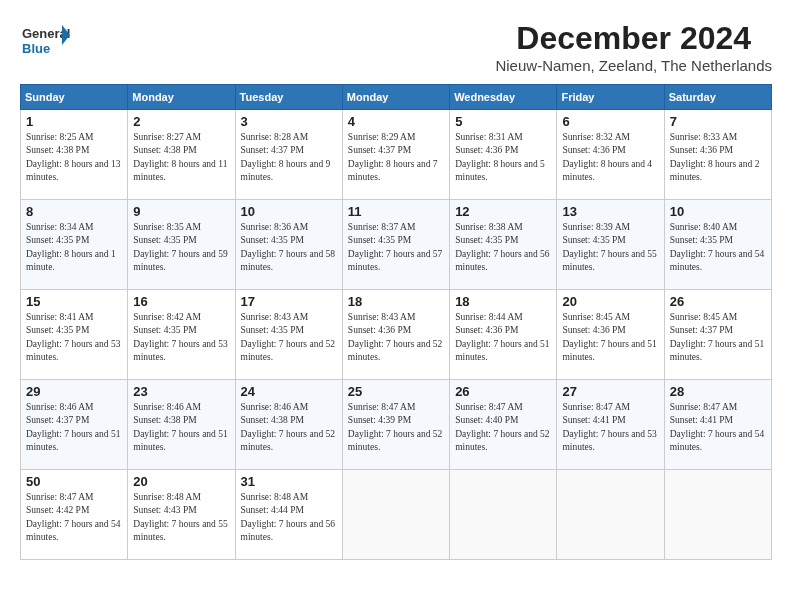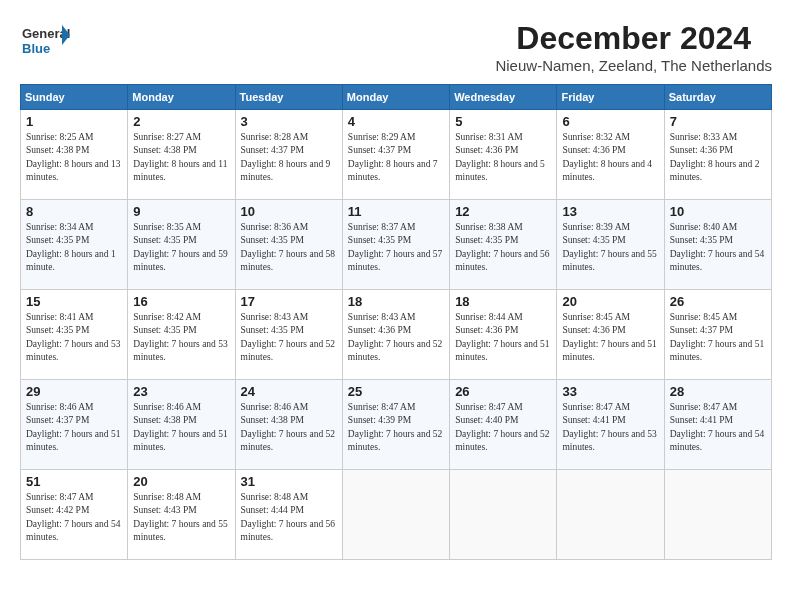--- a/index.html
+++ b/index.html
@@ -218,31 +218,31 @@
         </td>
         <td>
           <span class="day-number">25</span>
           <div class="day-info">Sunrise: 8:47 AM<br>Sunset: 4:39 PM<br>Daylight: 7 hours and 52 minutes.</div>
         </td>
         <td>
           <span class="day-number">26</span>
           <div class="day-info">Sunrise: 8:47 AM<br>Sunset: 4:40 PM<br>Daylight: 7 hours and 52 minutes.</div>
         </td>
         <td>
-          <span class="day-number">33</span>
+          <span class="day-number">27</span>
           <div class="day-info">Sunrise: 8:47 AM<br>Sunset: 4:41 PM<br>Daylight: 7 hours and 53 minutes.</div>
         </td>
         <td>
           <span class="day-number">28</span>
           <div class="day-info">Sunrise: 8:47 AM<br>Sunset: 4:41 PM<br>Daylight: 7 hours and 54 minutes.</div>
         </td>
       </tr>
       <tr>
         <td>
-          <span class="day-number">51</span>
+          <span class="day-number">50</span>
           <div class="day-info">Sunrise: 8:47 AM<br>Sunset: 4:42 PM<br>Daylight: 7 hours and 54 minutes.</div>
         </td>
         <td>
           <span class="day-number">20</span>
           <div class="day-info">Sunrise: 8:48 AM<br>Sunset: 4:43 PM<br>Daylight: 7 hours and 55 minutes.</div>
         </td>
         <td>
           <span class="day-number">31</span>
           <div class="day-info">Sunrise: 8:48 AM<br>Sunset: 4:44 PM<br>Daylight: 7 hours and 56 minutes.</div>
         </td>

